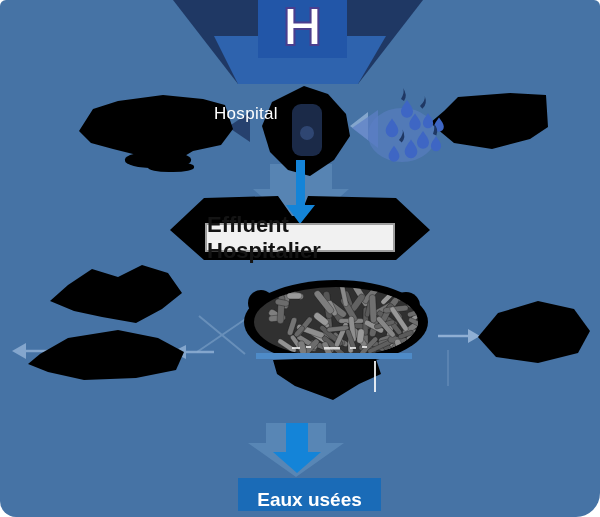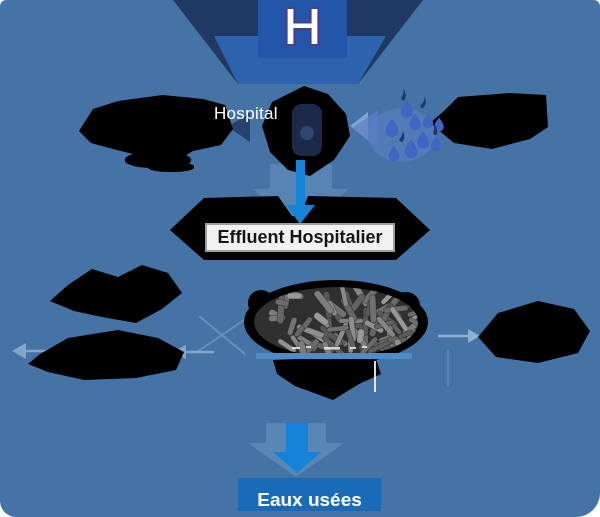--- a/index.html
+++ b/index.html
@@ -16,21 +16,21 @@
   .h-letter{left:258px;top:-4px;width:89px;height:62px;line-height:60px;text-align:center;
             font-size:54px;font-weight:bold;color:#ffffff;-webkit-text-stroke:2px #4b3e8e;
             text-shadow:0 0 1px #4b3e8e;z-index:4;}
   .h-label{left:214px;top:56px;width:172px;text-align:left;font-size:17px;font-weight:normal;
            color:#ffffff;letter-spacing:.3px;z-index:4;margin-top:48px;}
 
   
   .effluent-box{left:205px;top:223px;width:190px;height:29px;background:var(--labelBox);
                 border:2px solid var(--labelBorder);box-sizing:border-box;z-index:4;
                 display:flex;align-items:center;justify-content:center;
-                font-size:18px;font-weight:bold;color:#141414;}
+                font-size:22px;font-weight:bold;color:#141414;}
 
   
   .eaux-box{left:238px;top:478px;width:143px;height:33px;background:var(--bottomBox);z-index:4;
             display:flex;align-items:flex-end;justify-content:center;
             font-size:19px;font-weight:bold;color:#ffffff;}
 
   
   .sem-ring{left:244px;top:280px;width:184px;height:84px;background:var(--black);
             border-radius:50%;z-index:2;}
   .sem-bump{background:var(--black);border-radius:50%;z-index:2;}

